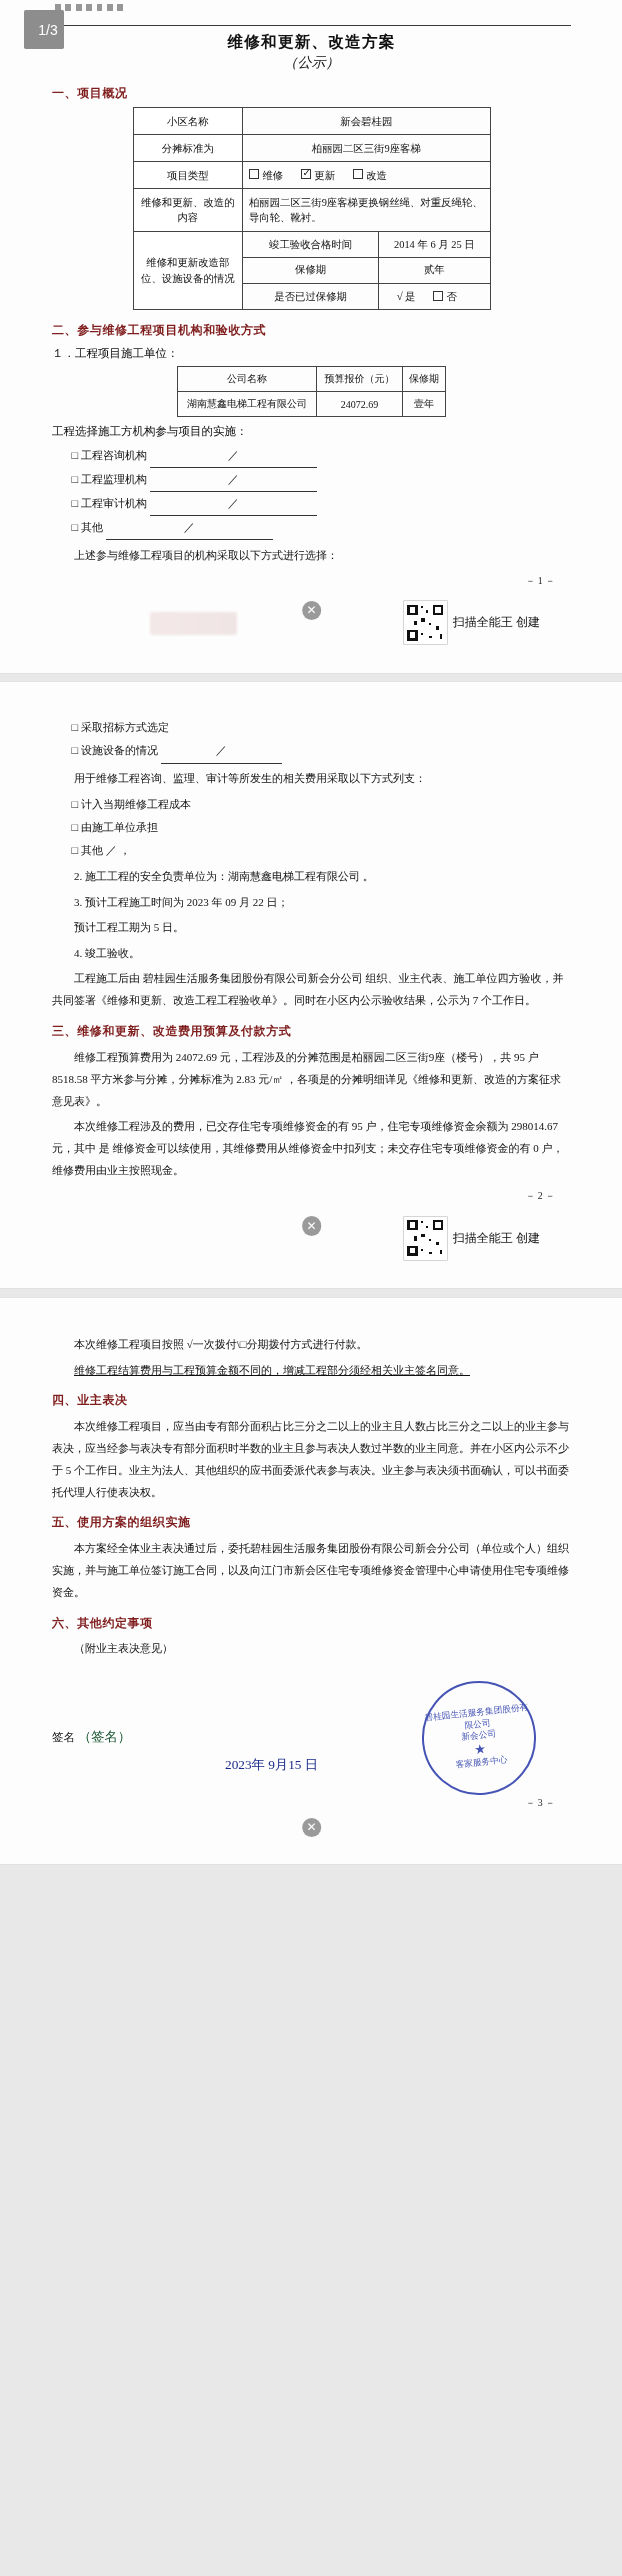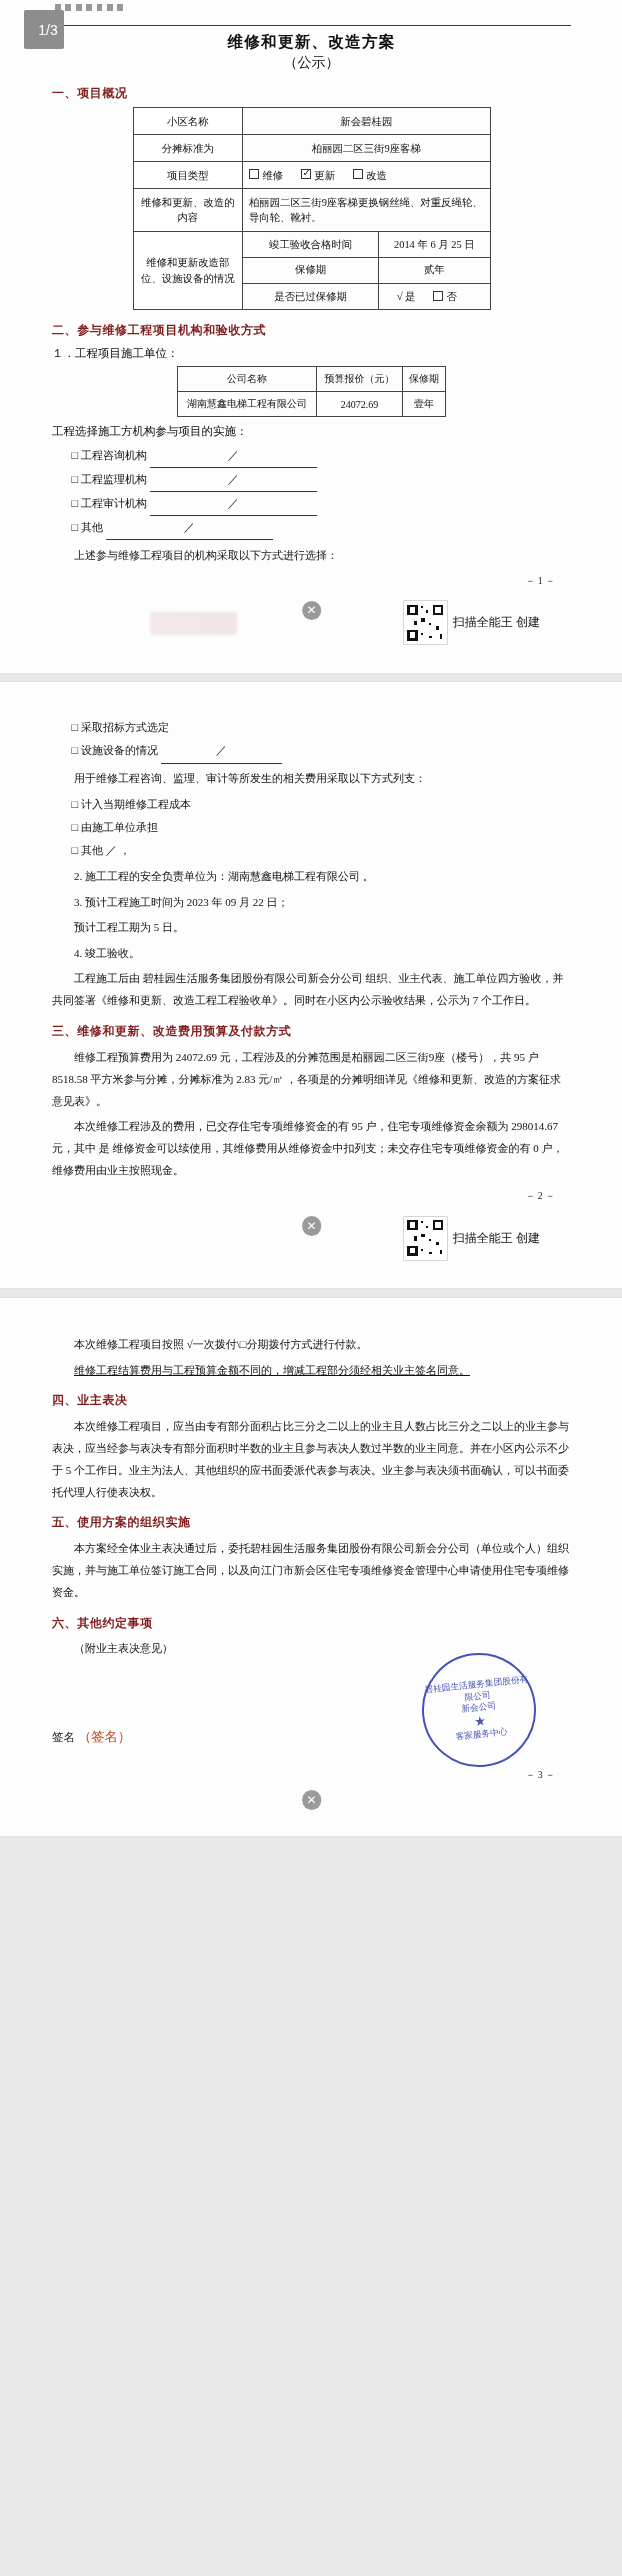--- a/index.html
+++ b/index.html
@@ -19,21 +19,21 @@
   .sheet{
     background:#fdfdfd;width:623px;box-sizing:border-box;
     padding:32px 52px 23px 52px;position:relative;margin-bottom:9.2px;
     box-shadow:0 0 0 0.6px #dcdcdc;
   }
   .sheet.s1{padding-top:25px;}
   .doc-title{
     text-align:center;font-size:15.6px;font-weight:bold;letter-spacing:1.2px;
     margin:3.5px 0 1.2px 0;color:#111;
   }
-  .doc-sub{text-align:center;font-size:14px;margin:0 0 12.7px 0;color:#111;}
+  .doc-sub{text-align:center;font-size:14px;margin:0 0 12.7px 0;color:#111;font-style:italic;}
   .rule{
     border-top:0.6px solid #3a3a3a;margin:0 0 5.8px 0;
   }
   h2.sec{
     font-size:12px;font-weight:bold;margin:11.5px 0 5.8px 0;color:#7f1d1d;
     letter-spacing:0.6px;
   }
   .subsec{font-size:11.5px;margin:7px 0 4.6px 0;color:#111;}
   table.grid{
     border-collapse:collapse;width:358px;margin:0 auto 4.6px auto;
@@ -111,21 +111,21 @@
     border:2.3px solid #2436a8;border-radius:50%;color:#2436a8;
     display:flex;flex-direction:column;align-items:center;justify-content:center;
     text-align:center;font-size:8.7px;line-height:1.35;opacity:.85;
     transform:rotate(-6deg);
   }
   .stamp .star{font-size:11.5px;}
   .sign-row{
     margin-top:69px;font-size:11.5px;color:#111;position:relative;z-index:5;
   }
   .sign-hand{
-    font-family:"Liberation Serif",serif;font-size:13.3px;color:#c2410c;
+    font-family:"Liberation Serif",serif;font-size:13.3px;color:#14532d;
   }
   .sign-line{display:inline-block;min-width:150px;border-bottom:0;}
   .date-hand{
     margin-top:9.2px;font-size:13.3px;color:#1b2a8a;padding-left:173px;
   }
 </style>
 </head>
 <body>
 
 <div class="page-wrap">
@@ -353,20 +353,21 @@
       <div>碧桂园生活服务集团股份有限公司</div>
       <div>新会公司</div>
       <div class="star">★</div>
       <div>客家服务中心</div>
     </div>
 
     <div class="sign-row">
       <span>签名</span>
       <span class="sign-hand sign-line">（签名）</span>
     </div>
+    <div class="date-hand">2023年 9月15 日</div>
 
     <div class="pgnum" style="margin-top:23px">－ 3 －</div>
 
     <div class="overlay-band" style="height:31px">
       <div class="close-btn" style="top:8px">✕</div>
     </div>
   </div>
 
 </div>
 

